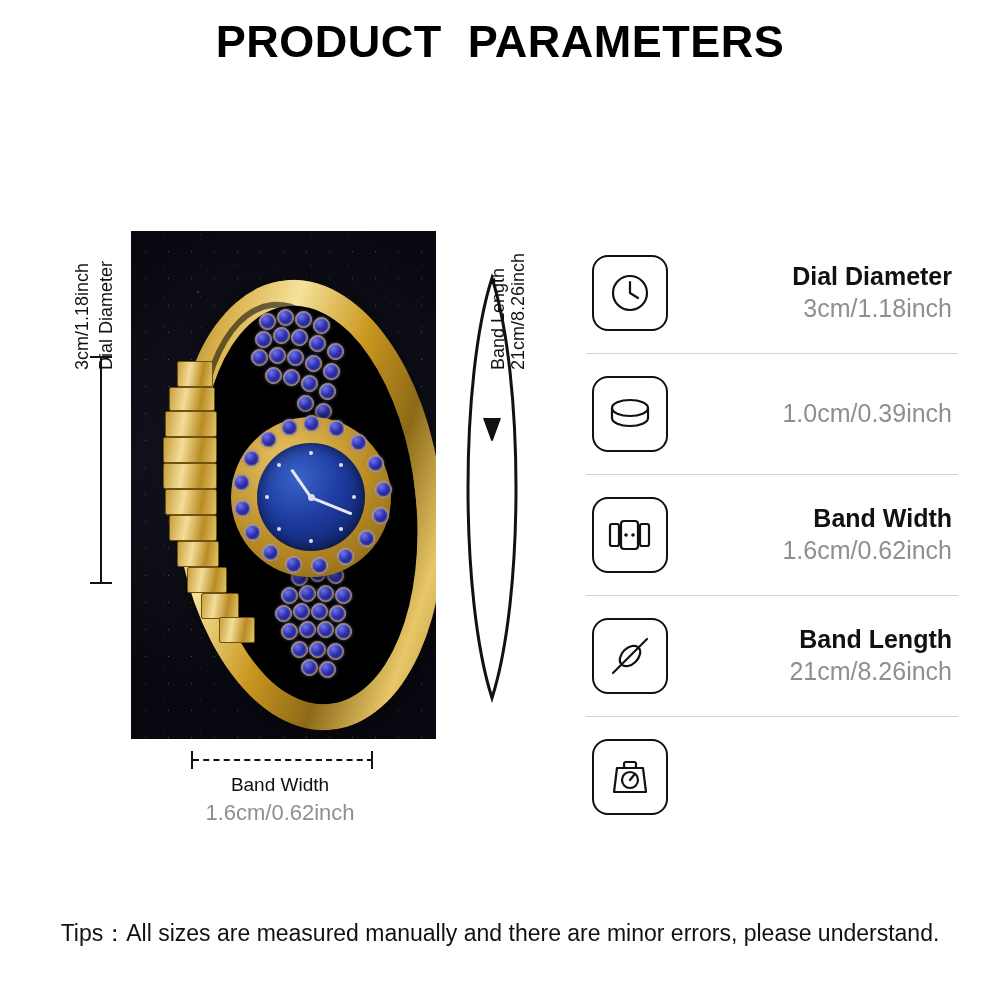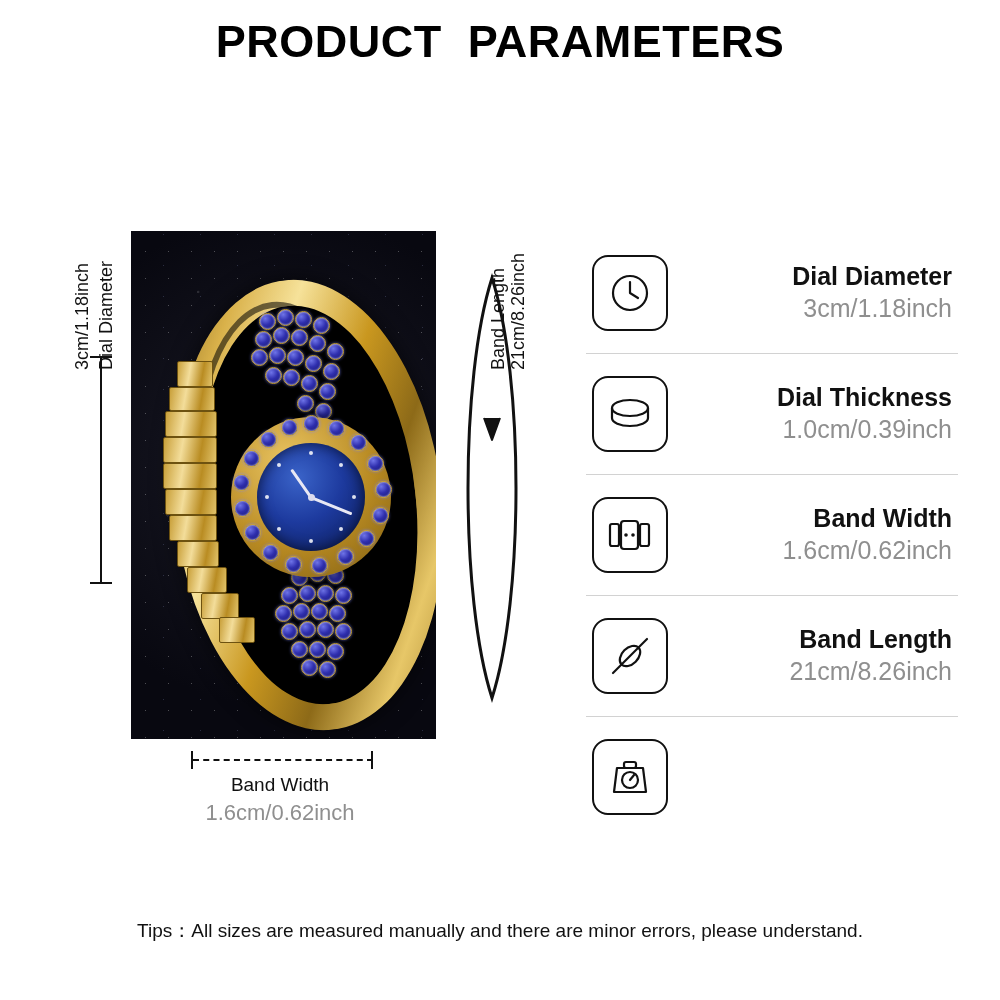--- a/index.html
+++ b/index.html
@@ -304,21 +304,21 @@
     white-space: nowrap;
   }
 
   
   #footer-tip {
     position: absolute;
     left: 0;
     top: 918px;
     width: 1000px;
     text-align: center;
-    font-size: 19px;
+    font-size: 23px;
     color: #111;
     white-space: pre;
   }
 </style>
 </head>
 <body>
 
 <div id="page-title">PRODUCT  PARAMETERS</div>
 
 <div id="photo-block">
@@ -469,21 +469,20 @@
   </div>
 
   <div class="spec-row">
     <div class="spec-icon">
       <svg width="48" height="40" viewBox="0 0 48 40">
         <ellipse cx="24" cy="14" rx="18" ry="8" fill="none" stroke="#111" stroke-width="2.2"></ellipse>
         <path d="M6 14 L6 24 A18 8 0 0 0 42 24 L42 14" fill="none" stroke="#111" stroke-width="2.2"></path>
       </svg>
     </div>
     <div class="spec-text">
-      <div class="spec-label">Dial Thickness</div>
       <div class="spec-value">1.0cm/0.39inch</div>
     </div>
   </div>
 
   <div class="spec-row">
     <div class="spec-icon">
       <svg width="48" height="34" viewBox="0 0 48 34">
         <rect x="4" y="6" width="9" height="22" rx="2" fill="none" stroke="#111" stroke-width="2.2"></rect>
         <rect x="15" y="3" width="17" height="28" rx="3" fill="none" stroke="#111" stroke-width="2.2"></rect>
         <rect x="34" y="6" width="9" height="22" rx="2" fill="none" stroke="#111" stroke-width="2.2"></rect>

